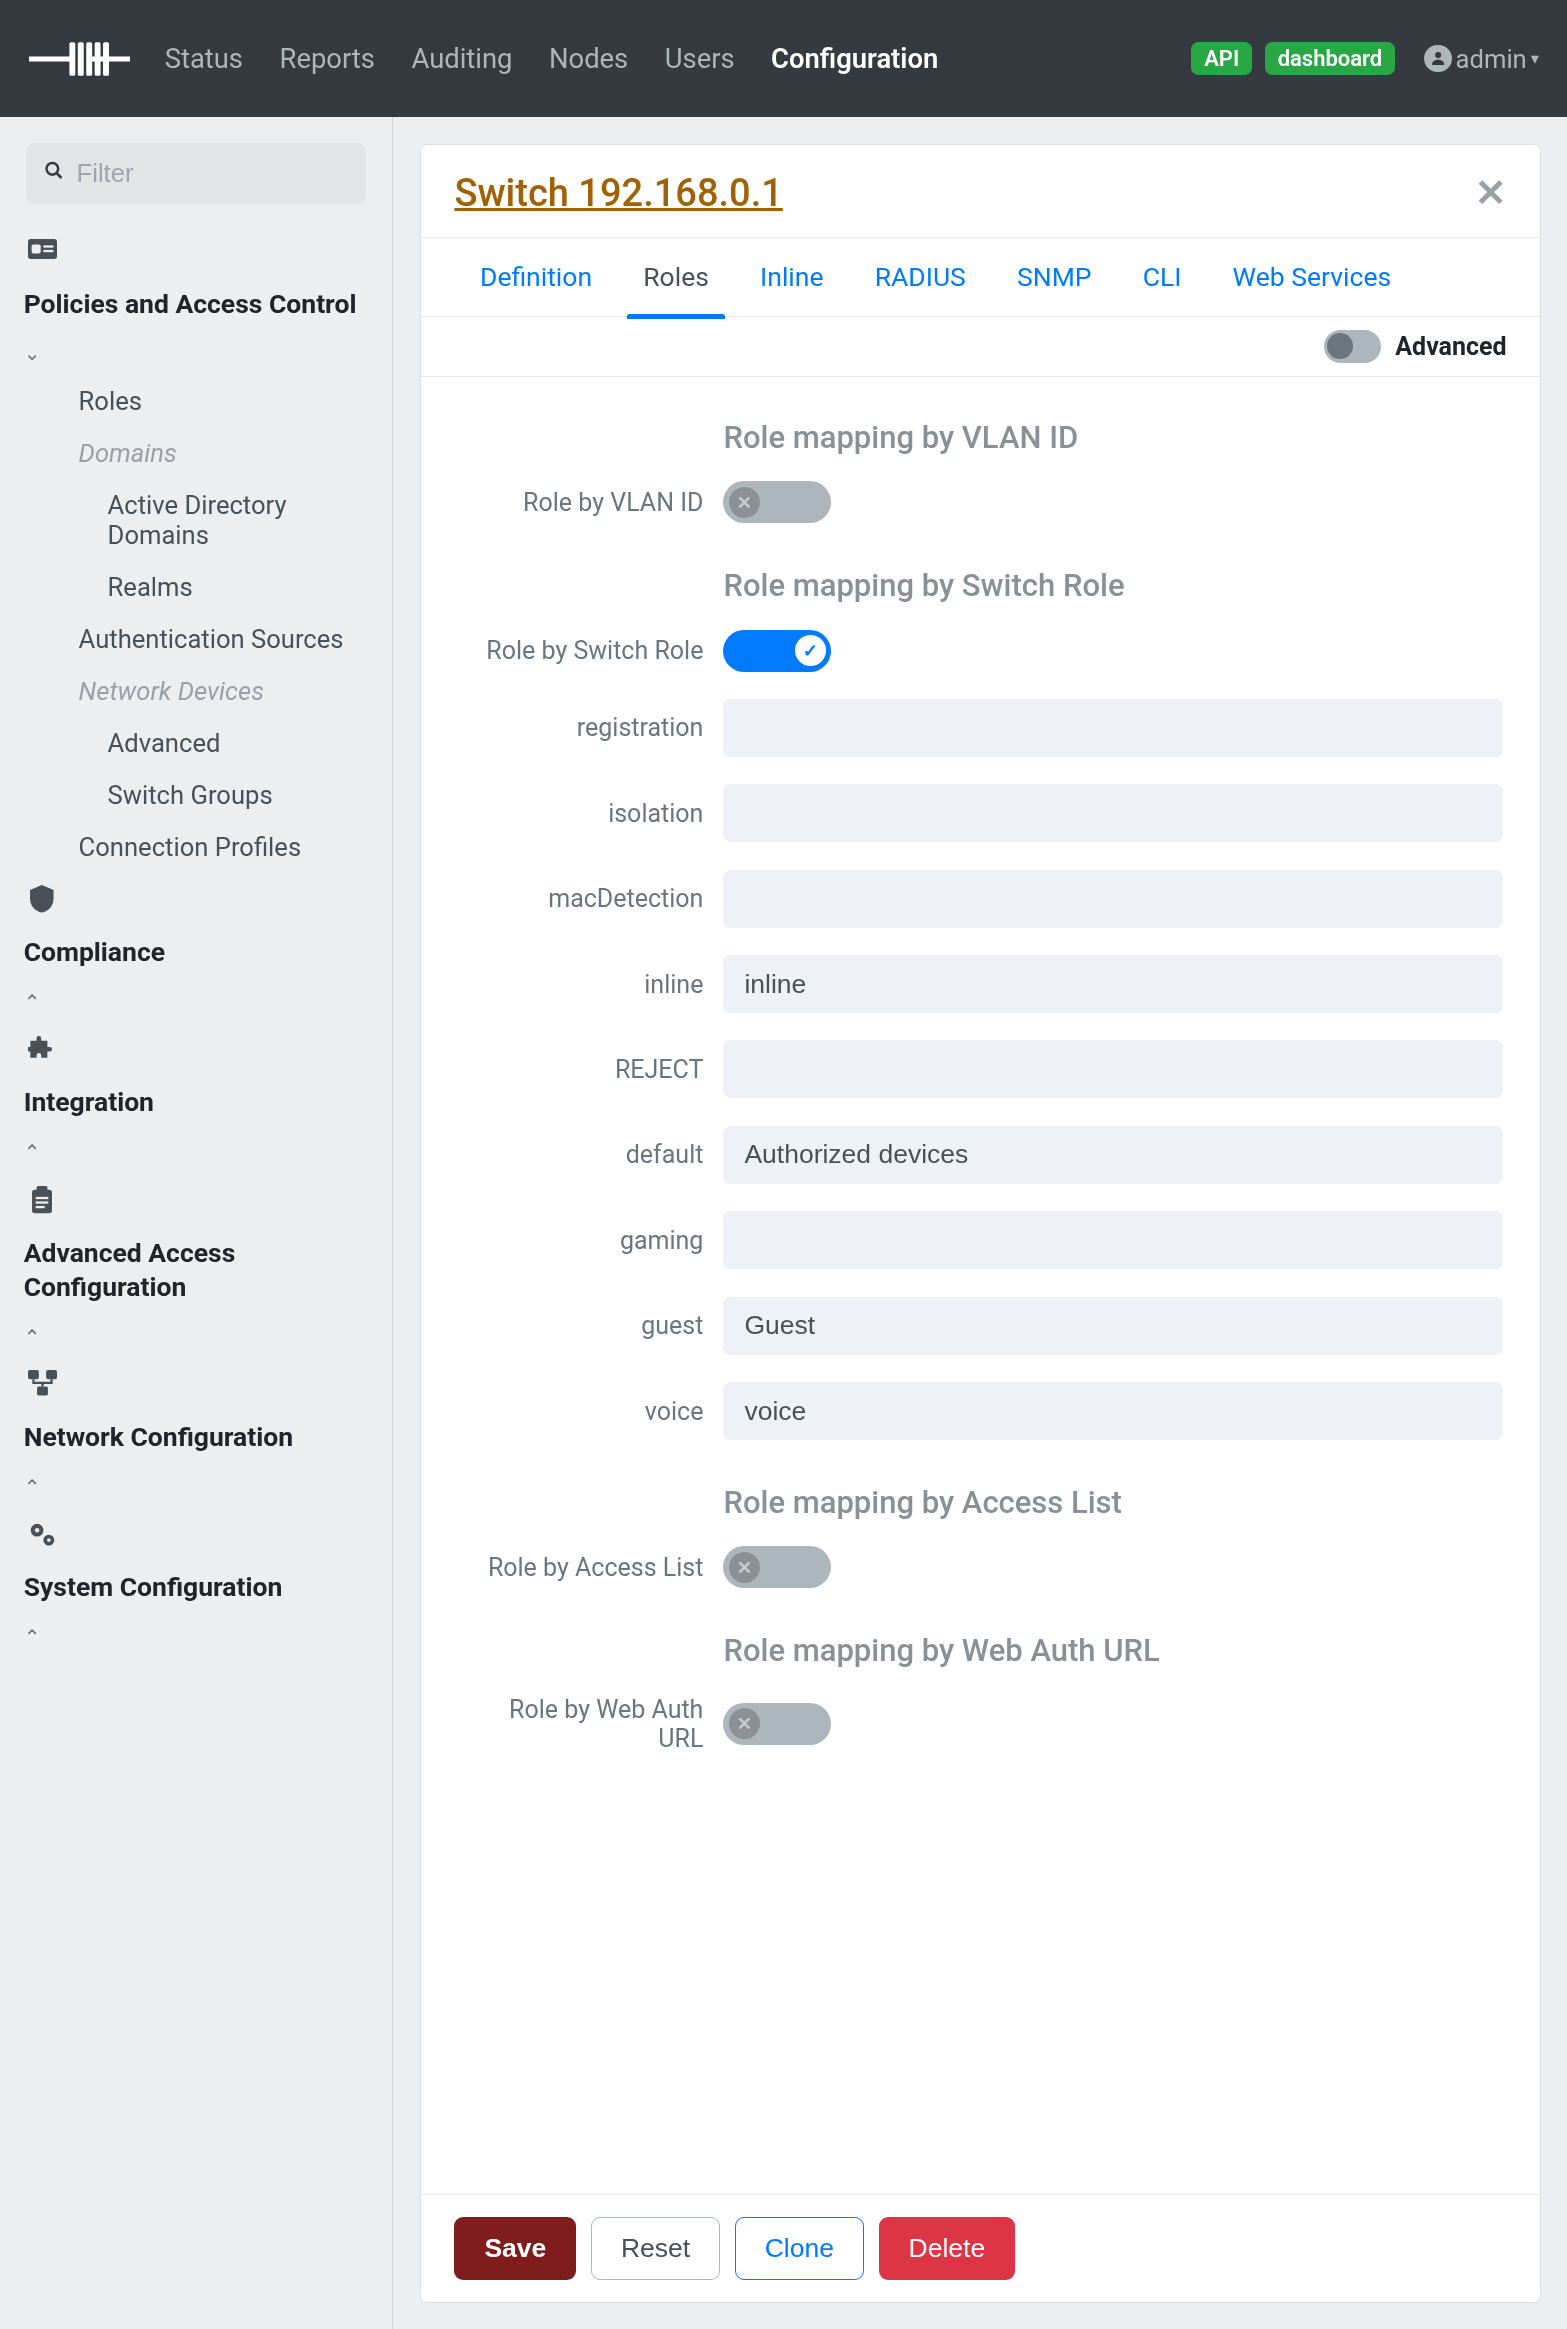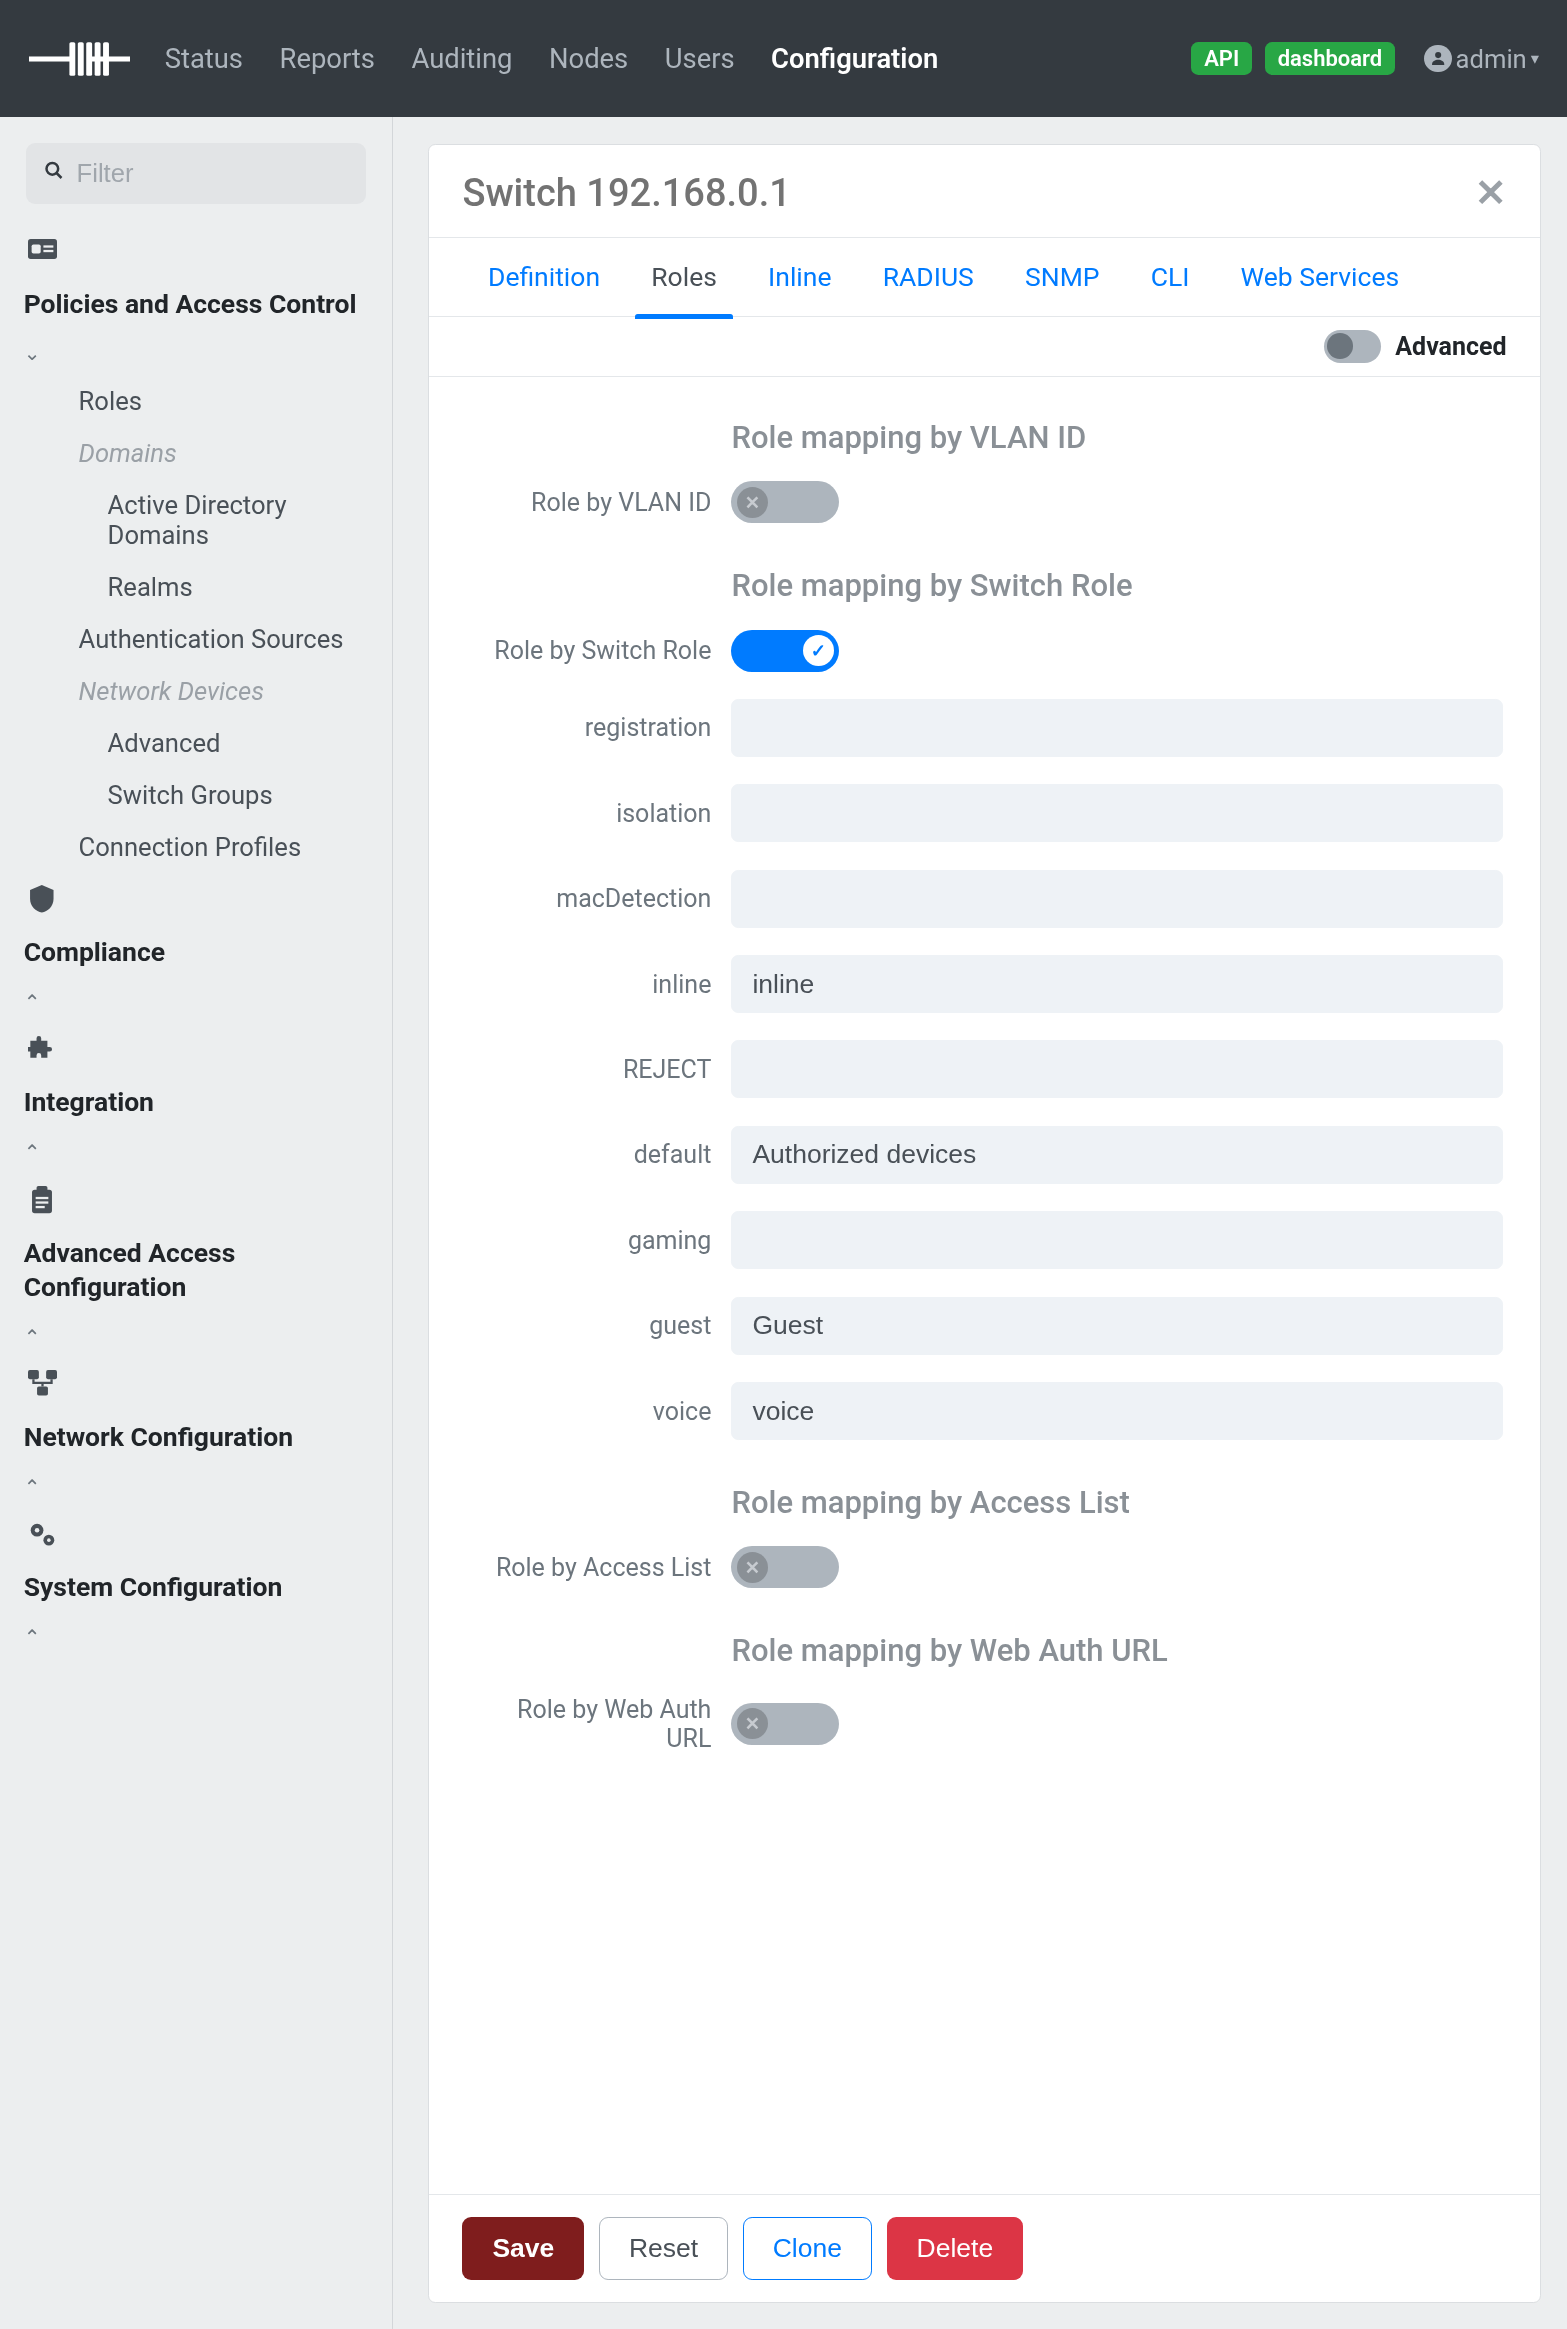--- a/index.html
+++ b/index.html
@@ -43,21 +43,21 @@
     padding: 3.7px 12.8px;
     font-size: 22px;
     font-weight: 600;
     cursor: pointer;
   }
   .user-menu { display:flex; align-items:center; gap:4px; color:#adb5bd; cursor:pointer; margin-left:16.4px; }
   .user-menu .caret { font-size: 16.4px; color:#adb5bd; }
   .user-icon { width:27.4px; height:27.4px; border-radius:50%; background:#adb5bd; display:inline-flex; align-items:center; justify-content:center; color:#343a40; font-size:18.3px; }
 
   
-  .layout { display:flex; height: calc(2330px - 117px); gap: 8px; }
+  .layout { display:flex; height: calc(2330px - 117px); }
   .sidebar {
     width: 393px;
     background:#eceeef;
     border-right: 1.8px solid #d3d6d9;
     padding: 25.6px 14.6px 0 14.6px;
     overflow-y: auto;
   }
   .filter-box {
     position: relative;
     margin: 0 11px 20px 11px;
@@ -102,21 +102,21 @@
     border-radius:7.3px;
     height: 100%;
     display:flex;
     flex-direction:column;
     overflow:hidden;
   }
   .card-header {
     display:flex; align-items:center; justify-content:space-between;
     padding: 25.6px 33px 22px 33px;
   }
-  .card-title { font-size:38px; color:#737373; font-weight:500; }
+  .card-title { font-size:38px; color:#a16207; font-weight:500;text-decoration:underline; }
   .close-x { color:#9aa0a6; font-size:38px; font-weight:700; cursor:pointer; }
 
   .tab-row {
     display:flex; align-items:center;
     border-top:0.9px solid #e4e7ea;
     border-bottom:0.9px solid #e4e7ea;
     padding: 0 33px;
     height: 80px;
     position: relative;
   }

